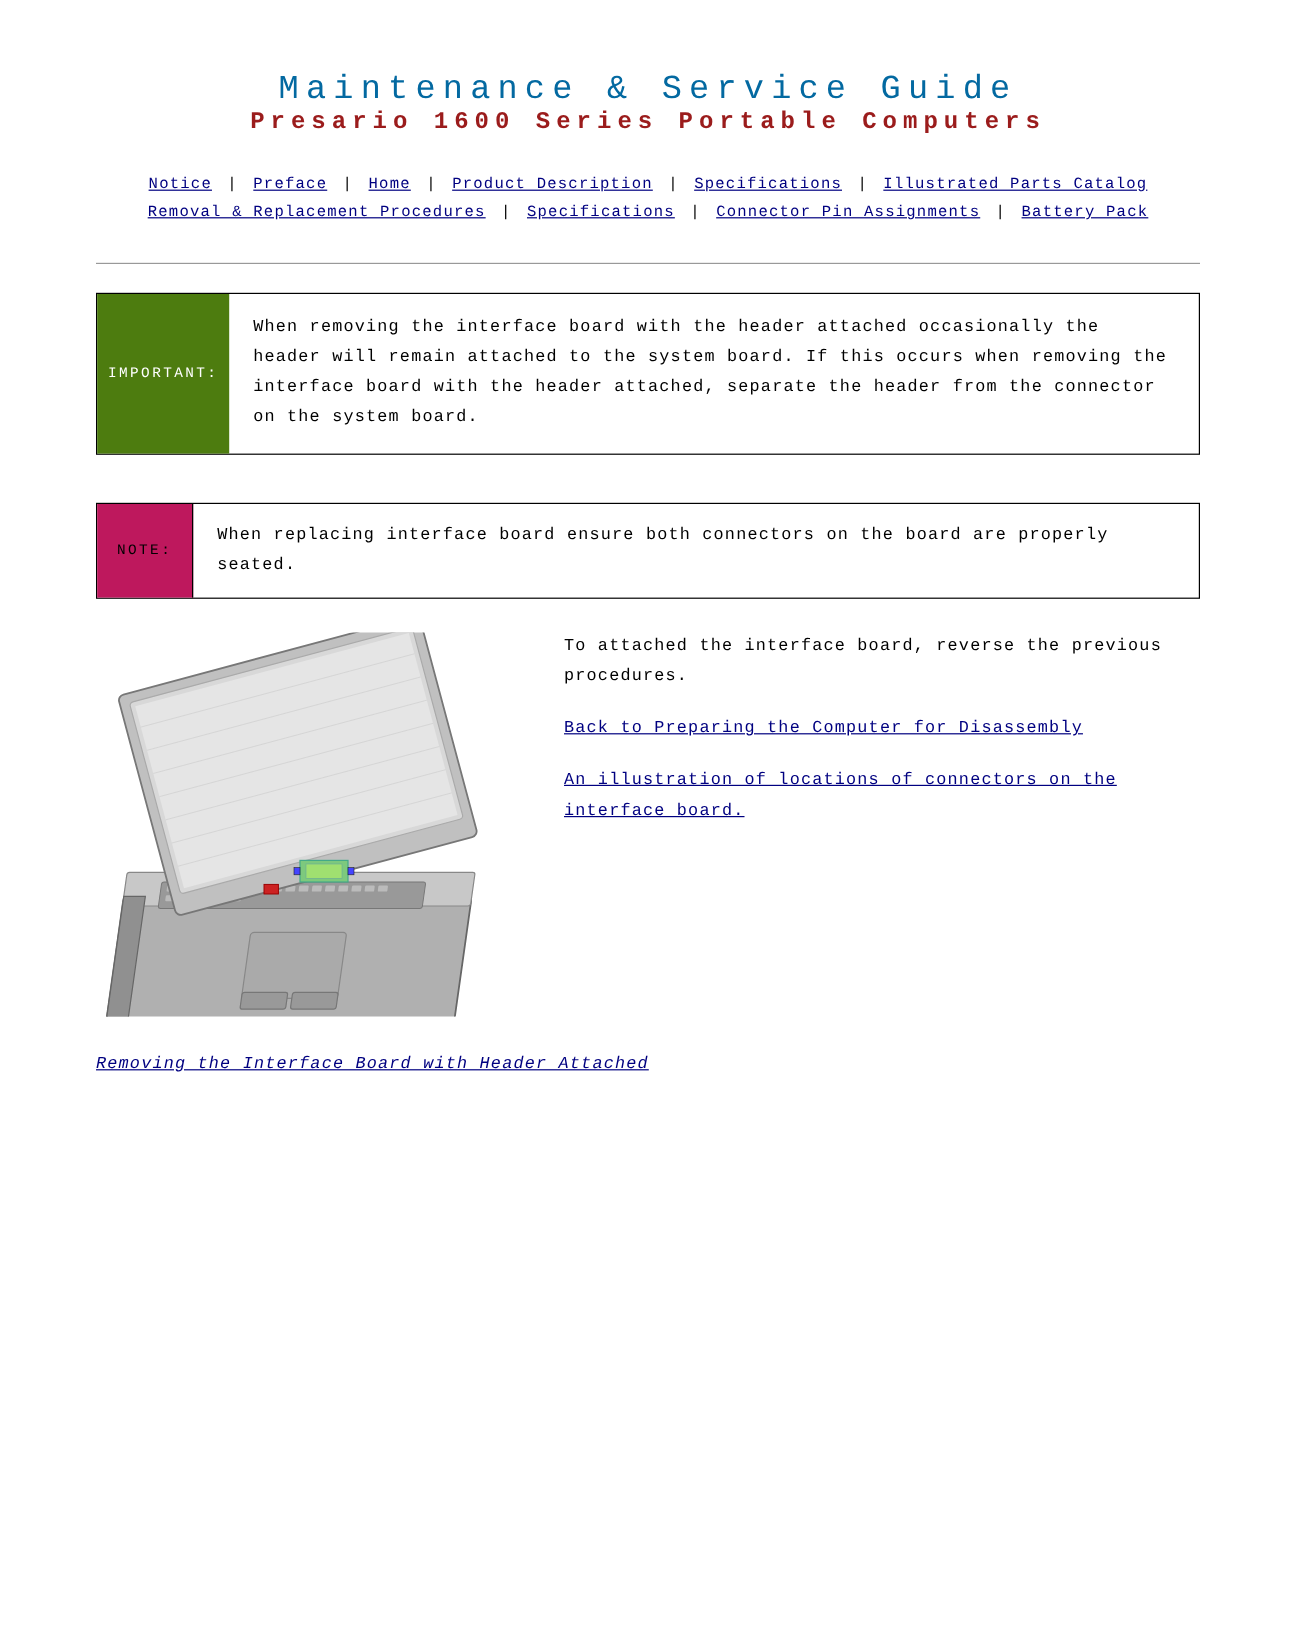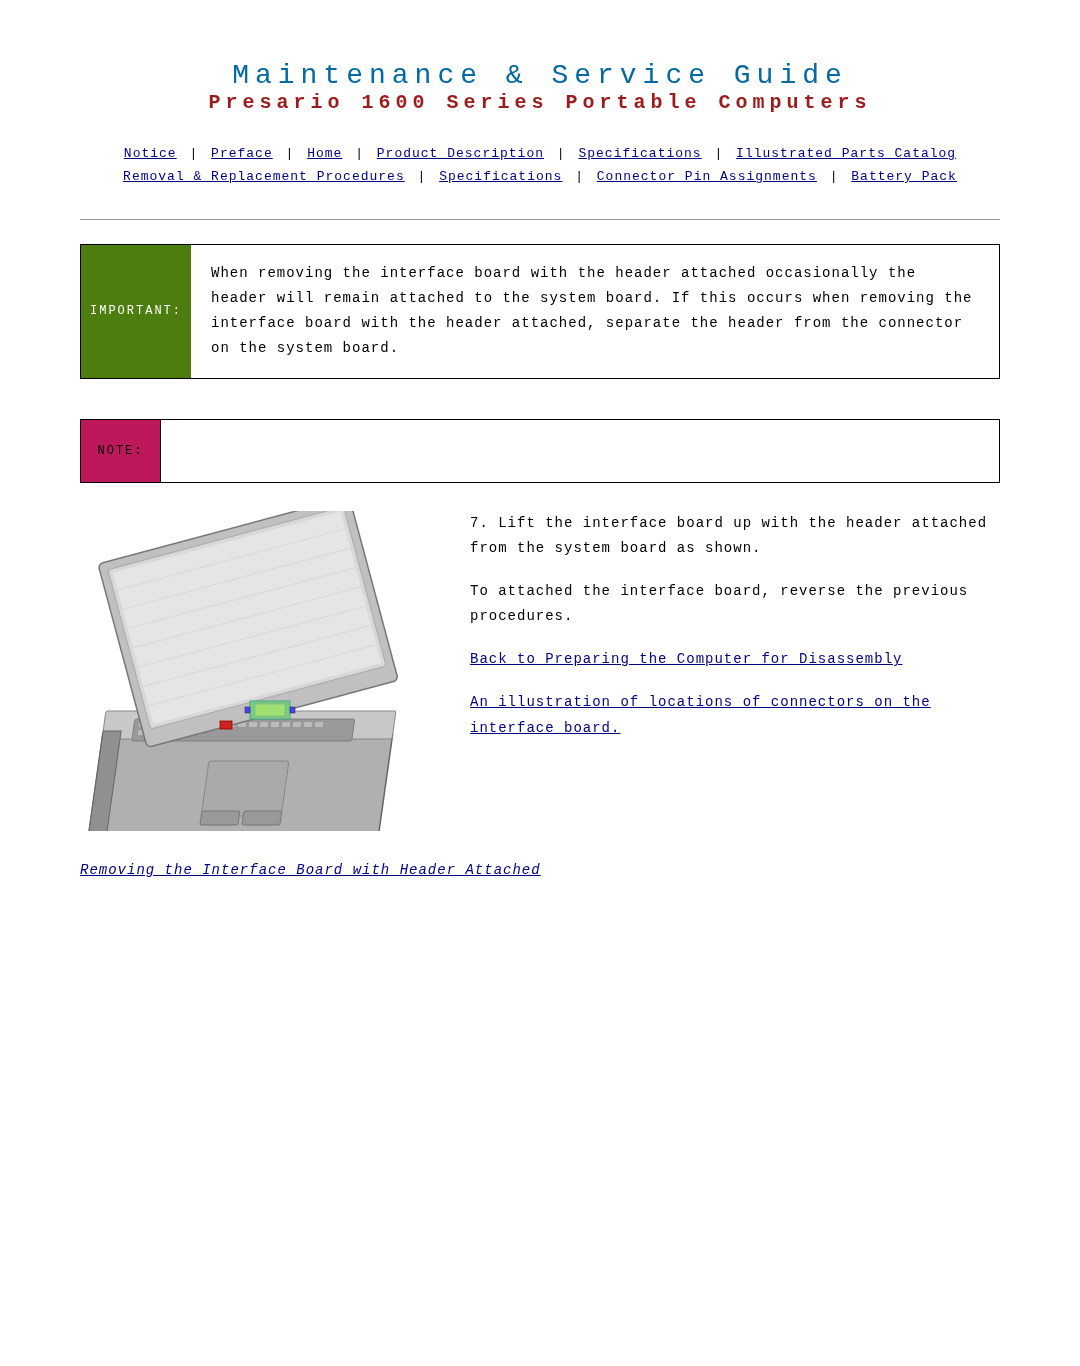--- a/index.html
+++ b/index.html
@@ -207,20 +207,21 @@
 
 <hr class="divider">
 
 <div class="important-box">
   <div class="important-label">IMPORTANT:</div>
   <div class="important-text">When removing the interface board with the header attached occasionally the header will remain attached to the system board. If this occurs when removing the interface board with the header attached, separate the header from the connector on the system board.</div>
 </div>
 
 <div class="note-box">
   <div class="note-label">NOTE:</div>
+  <div class="note-text">When replacing interface board ensure both connectors on the board are properly seated.</div>
 </div>
 
 <div class="content-area">
 
   <div class="laptop-image">
     <svg class="laptop-svg" viewBox="0 0 360 320" xmlns="http://www.w3.org/2000/svg">
 
       <g transform="translate(10, 100) skewX(-8)">
 
         <rect x="30" y="120" width="290" height="140" rx="4" fill="#b0b0b0" stroke="#666" stroke-width="1.5"></rect>
@@ -288,21 +289,20 @@
         <rect x="40" y="6" width="5" height="6" fill="#4444ff" stroke="#222" stroke-width="0.5"></rect>
       </g>
 
       <g transform="translate(140, 210)">
         <rect x="0" y="0" width="12" height="8" fill="#cc2222" stroke="#900" stroke-width="0.8"></rect>
       </g>
     </svg>
   </div>
 
   <div class="right-text">
-    <p>7. Lift the interface board up with the header attached from the system board as shown.</p>
     <p>To attached the interface board, reverse the previous procedures.</p>
     <p>
       <a href="#preparing">Back to Preparing the Computer for Disassembly</a>
     </p>
     <p>
       <a href="#connectors-illustration">An illustration of locations of connectors on the interface board.</a>
     </p>
   </div>
 </div>
 

